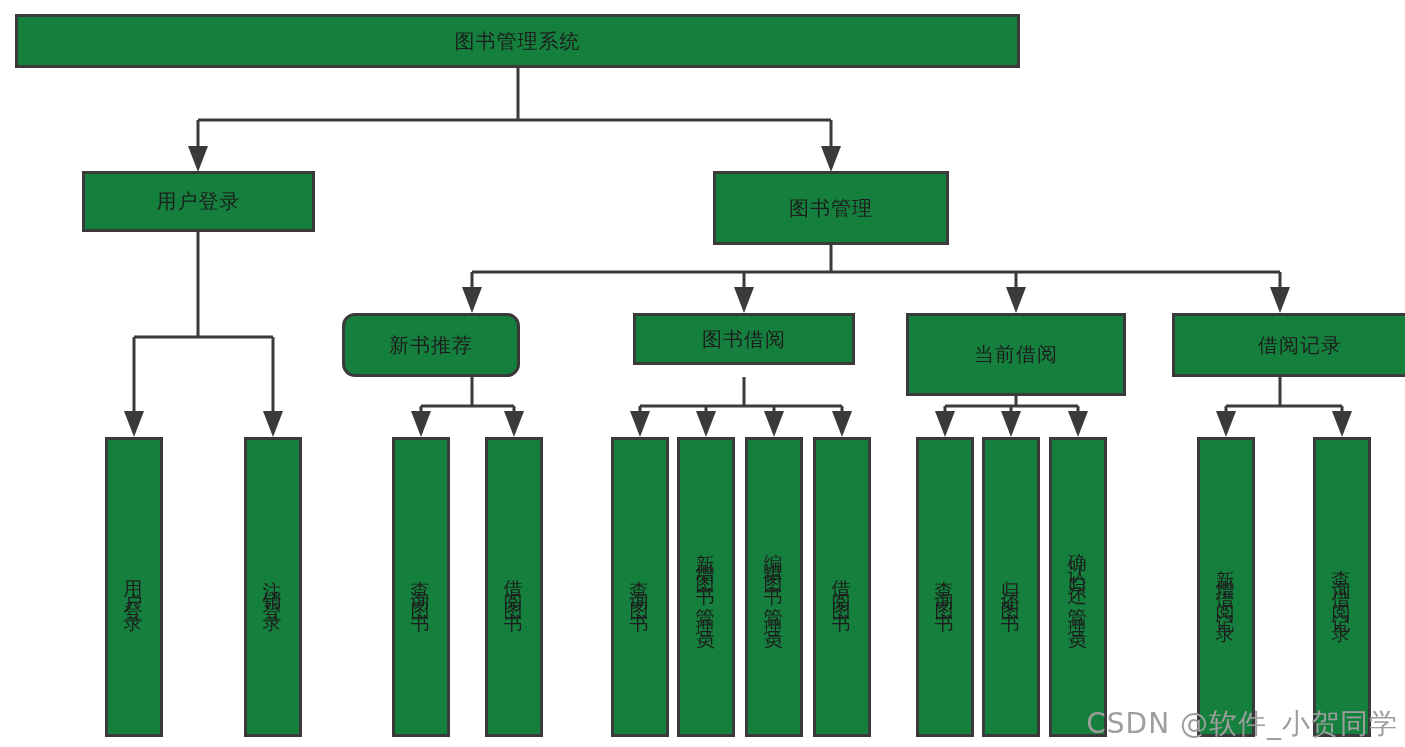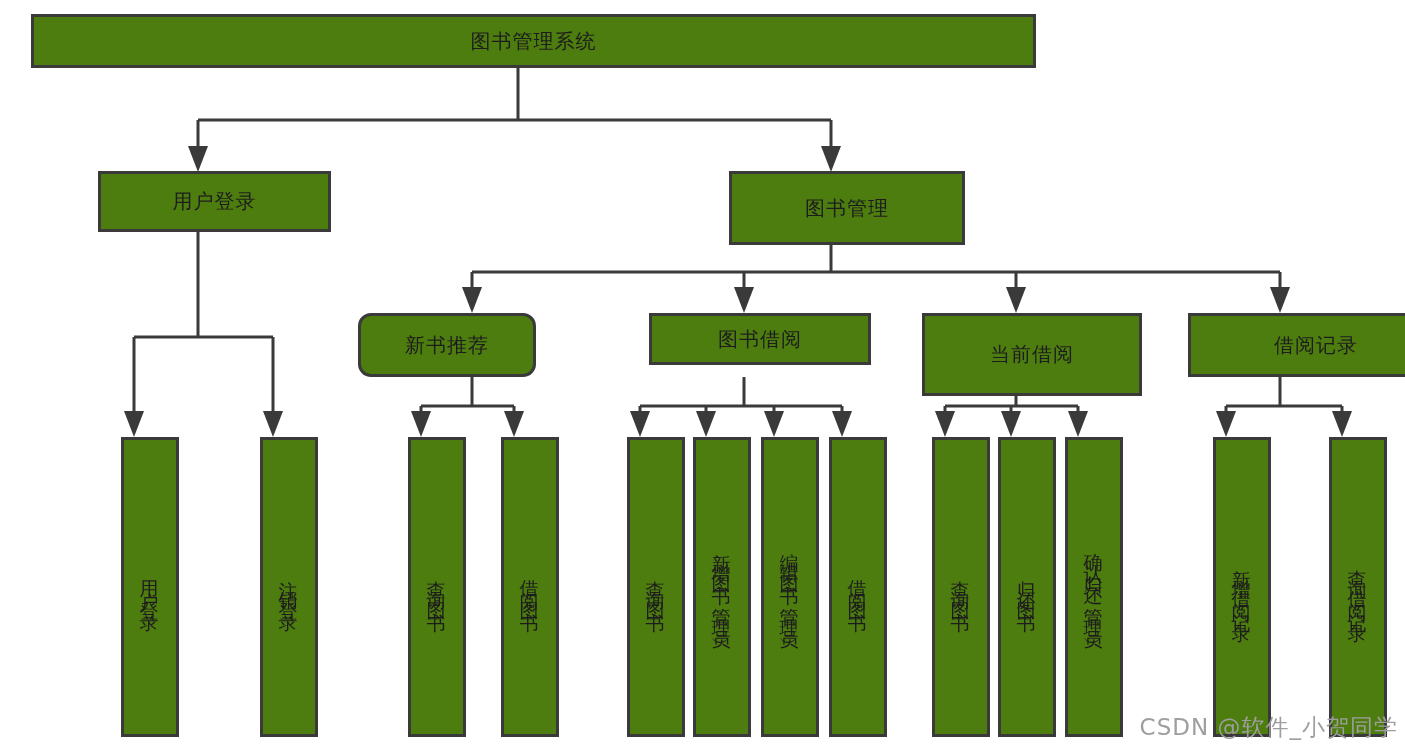--- a/index.html
+++ b/index.html
@@ -12,43 +12,42 @@
     overflow: hidden;
   }
   .connectors {
     position: absolute;
     left: 0; top: 0;
     width: 1405px; height: 747px;
   }
   .box {
     position: absolute;
     box-sizing: border-box;
-    background: #4d7c0f;
+    background: #15803d;
     border: 3px solid #3a3a3a;
     display: flex;
     align-items: center;
     justify-content: center;
     color: #1d1d1d;
     font-size: 20px;
     letter-spacing: 1px;
     text-align: center;
-    margin-left: 16px;
   }
   .vbox {
     writing-mode: vertical-rl;
     text-orientation: mixed;
     font-size: 19px;
     letter-spacing: 11px;
   }
   .lbl { display: inline-block; }
   .watermark {
     position: absolute;
     right: 7px;
     bottom: 4px;
-    font-size: 23px;
+    font-size: 28px;
     color: #9e9e9e;
     letter-spacing: 1px;
     white-space: nowrap;
   }
 </style>
 </head>
 <body>
 
 <div class="canvas">
 

